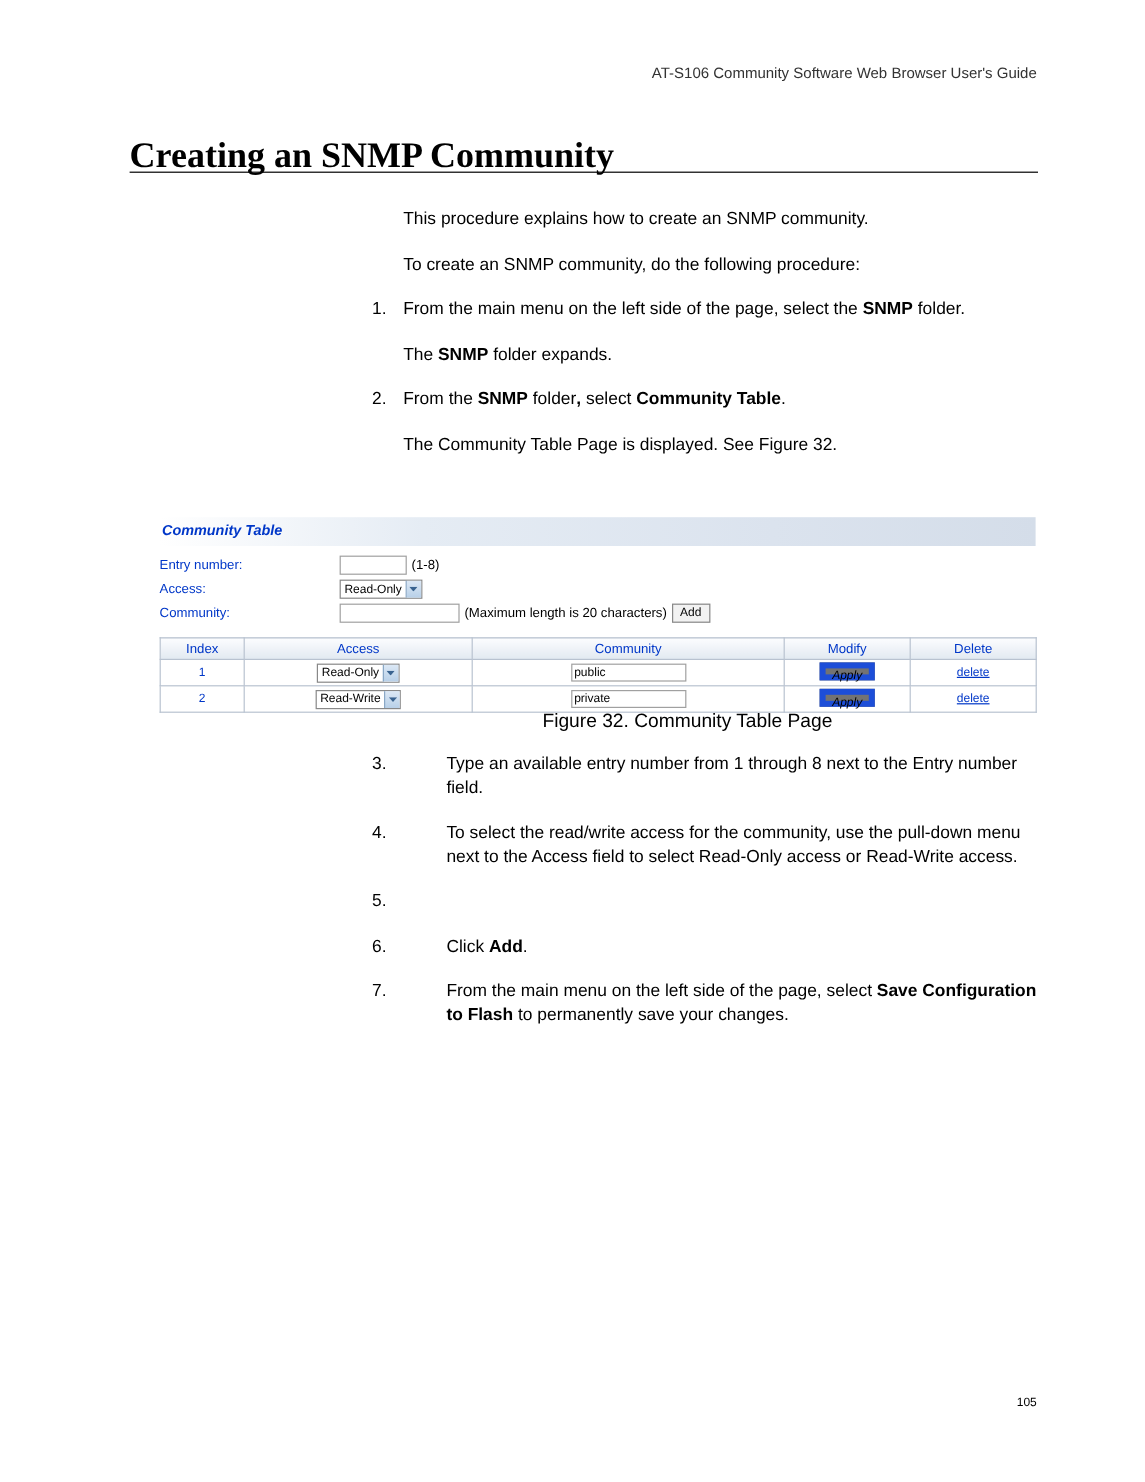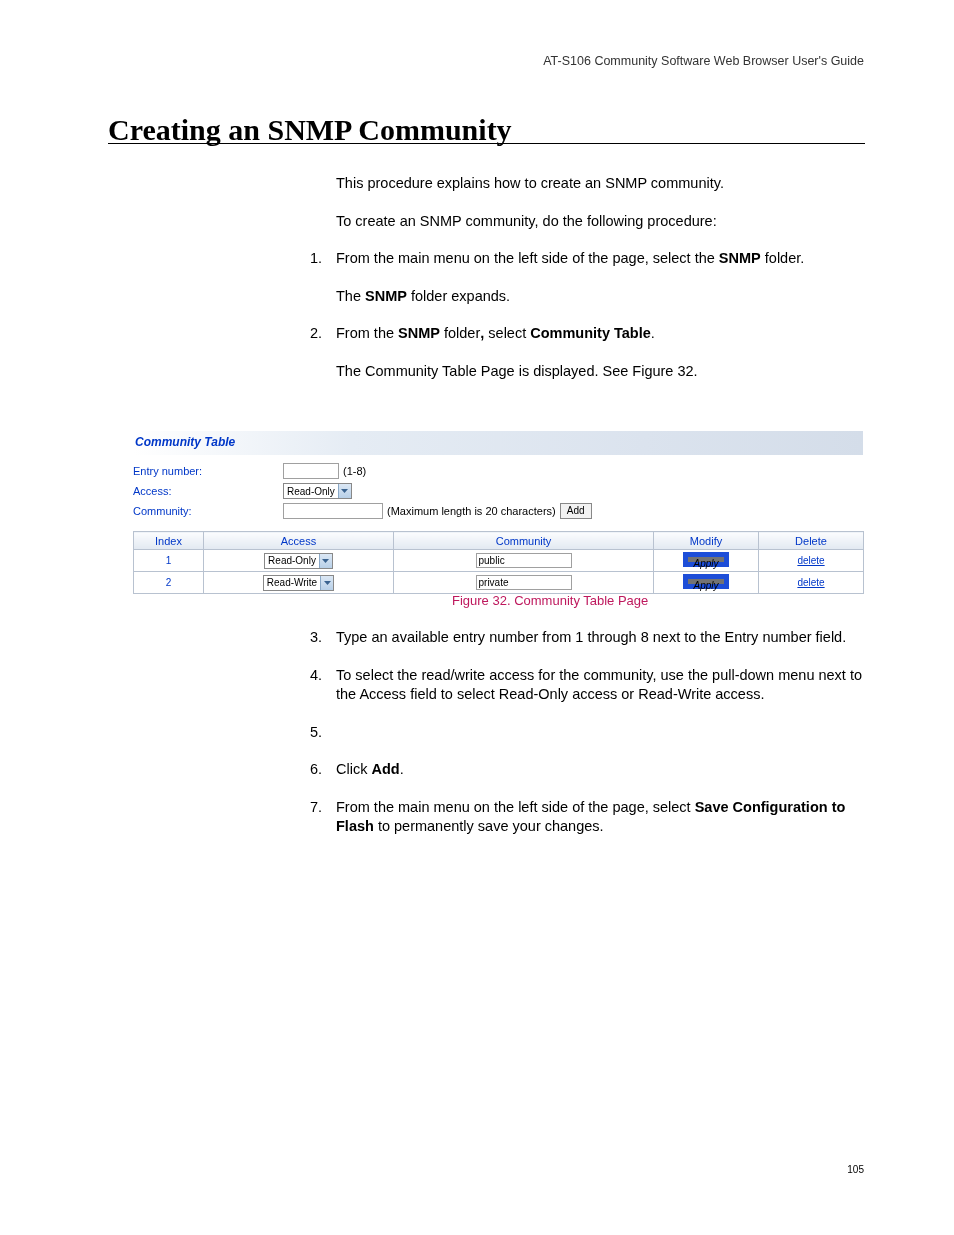--- a/index.html
+++ b/index.html
@@ -44,35 +44,35 @@
     }
     .content p { margin-bottom: 18px; margin-left: 26px; }
     .content .ol-item { display: flex; margin-bottom: 18px; }
     .content .ol-num { width: 26px; flex-shrink: 0; }
     .content .ol-body { flex: 1; }
     .content .ol-sub { margin-top: 18px; }
     .figure-caption {
       position: absolute;
       top: 593px;
       left: 452px;
-      font-size: 13px;
-      color: #be185d;
+      font-size: 16px;
+      color: #000000;
     }
     .content2 {
       position: absolute;
       top: 628px;
       left: 310px;
       width: 560px;
       font-size: 14.5px;
       color: #000;
       line-height: 1.35;
     }
     .content2 .ol-item { display: flex; margin-bottom: 18px; }
     .content2 .ol-num { width: 26px; flex-shrink: 0; }
-    .content2 .ol-body { flex: 1; }
+    .content2 .ol-body { flex: 1; margin-left: 36px; }
     .content2 .ol-sub { margin-top: 18px; }
 
     .app-figure {
       position: absolute;
       top: 431px;
       left: 133px;
       width: 730px;
       font-size: 11px;
     }
     .app-title {

